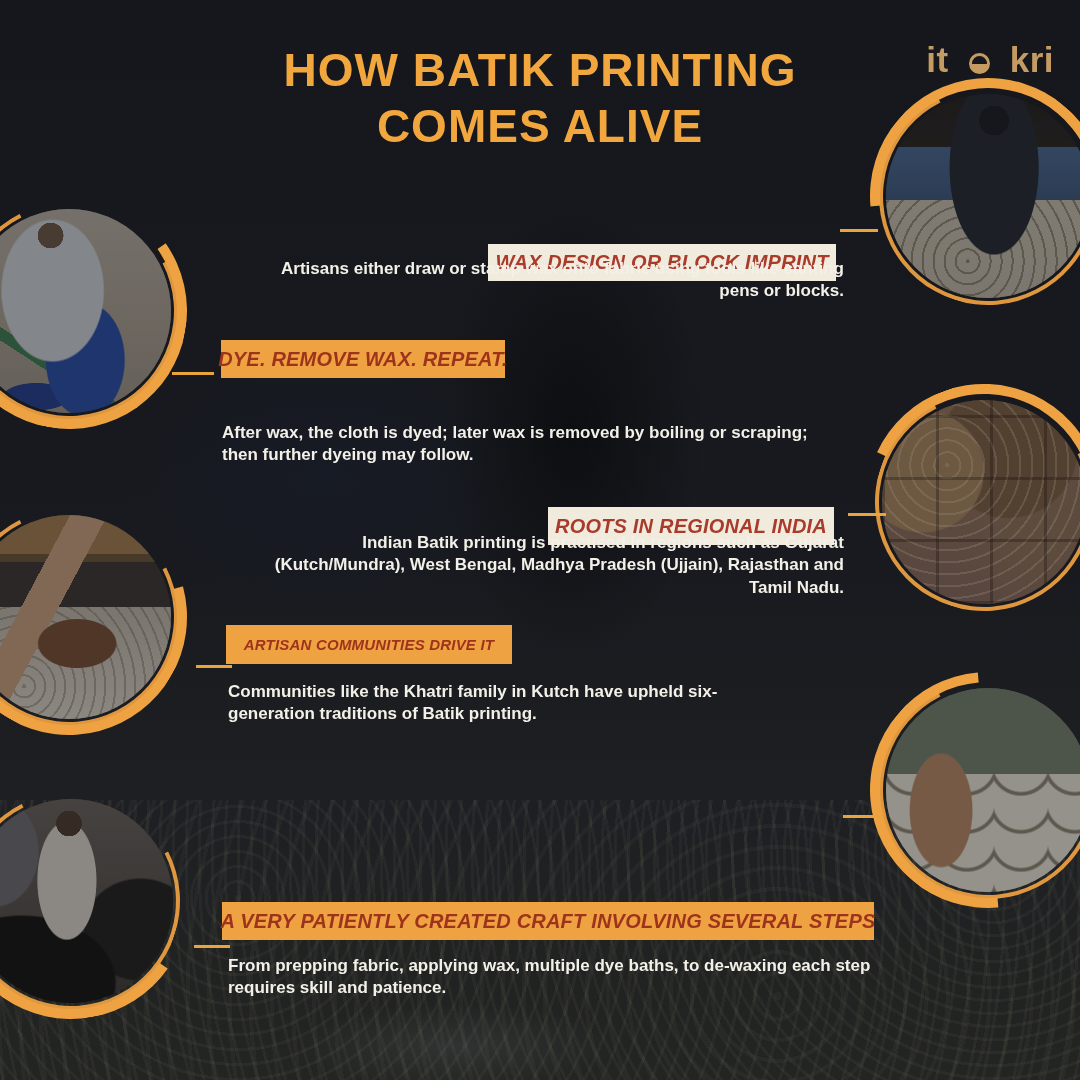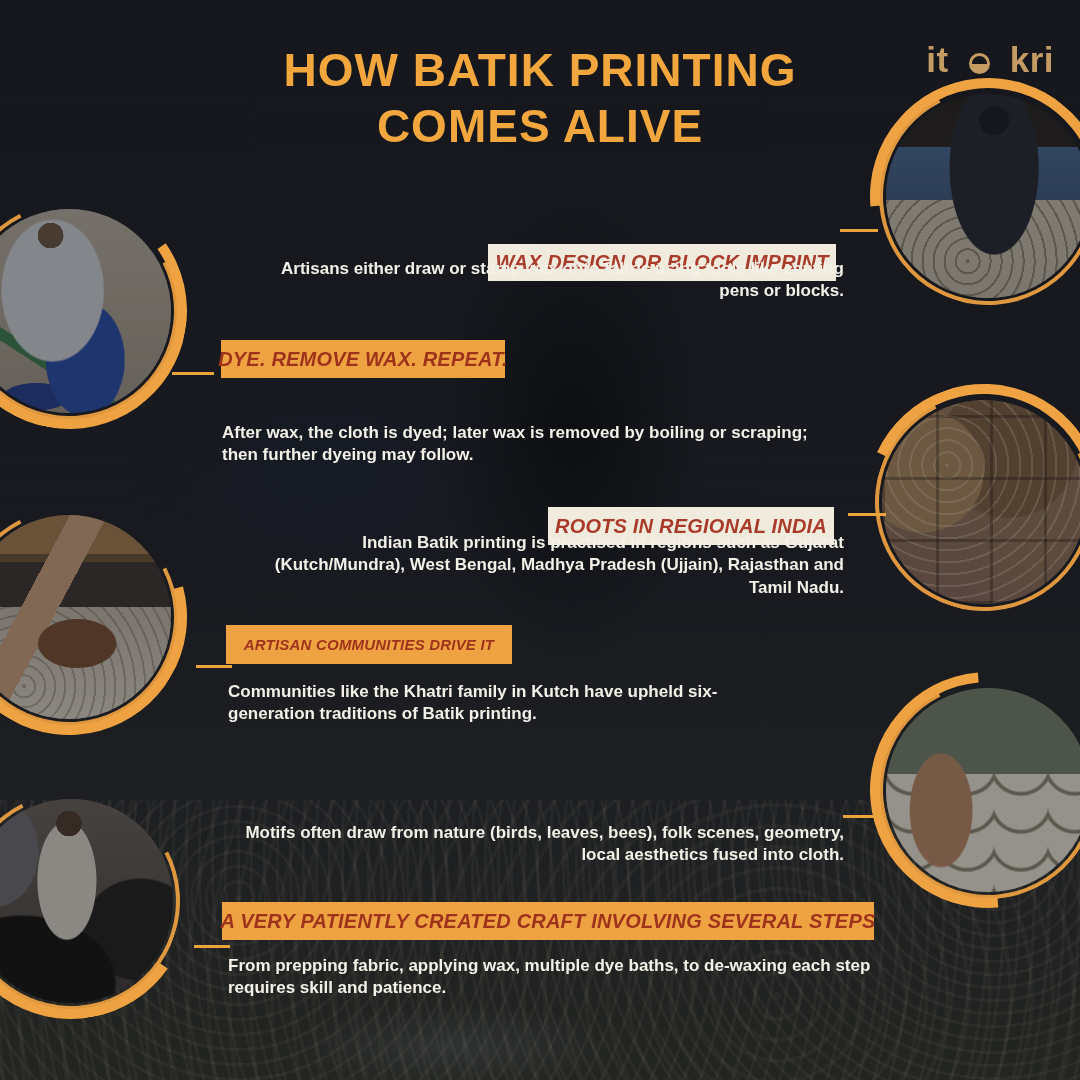--- a/index.html
+++ b/index.html
@@ -197,17 +197,16 @@
 
   <div class="heading orange h2">DYE. REMOVE WAX. REPEAT.</div>
   <p class="body b2">After wax, the cloth is dyed; later wax is removed by boiling or scraping; then further dyeing may follow.</p>
 
   <div class="heading cream h3">ROOTS IN REGIONAL INDIA</div>
   <p class="body al-right b3">Indian Batik printing is practised in regions such as Gujarat (Kutch/Mundra), West Bengal, Madhya Pradesh (Ujjain), Rajasthan and Tamil Nadu.</p>
 
   <div class="heading orange h4">ARTISAN COMMUNITIES DRIVE IT</div>
   <p class="body b4">Communities like the Khatri family in Kutch have upheld six-generation traditions of Batik printing.</p>
 
-  <p class="body al-right b5">Motifs often draw from nature (birds, leaves, bees), folk scenes, geometry, local aesthetics fused into cloth.</p>
 
   <div class="heading orange h6">A VERY PATIENTLY CREATED CRAFT INVOLVING SEVERAL STEPS</div>
   <p class="body b6">From prepping fabric, applying wax, multiple dye baths, to de-waxing each step requires skill and patience.</p>
 </div>
 
 </body></html>

